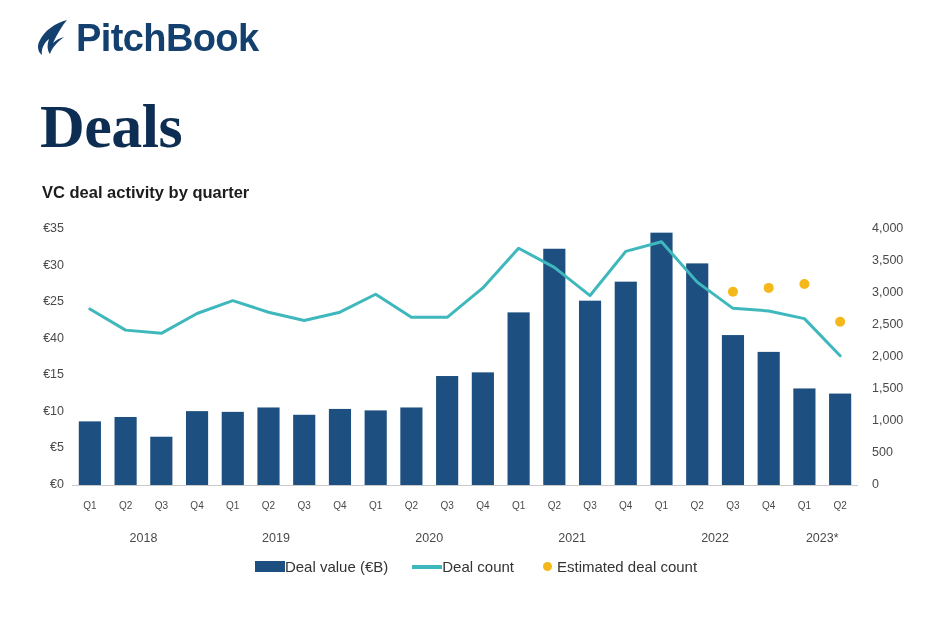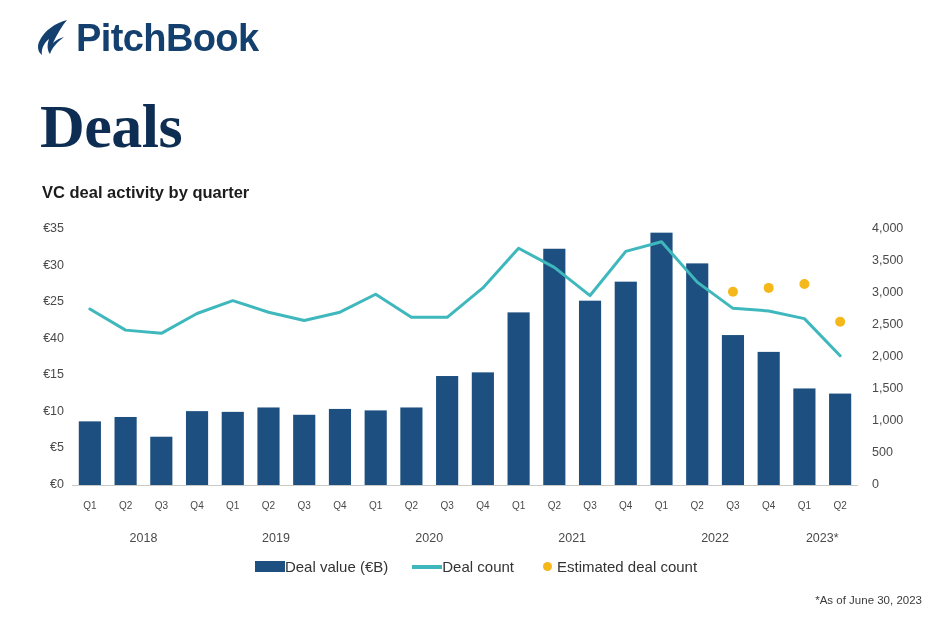--- a/index.html
+++ b/index.html
@@ -240,14 +240,13 @@
     <span class="swatch-line"></span>
     <span>Deal count</span>
   </div>
   <div class="legend-item">
     <span class="swatch-dot"></span>
     <span>Estimated deal count</span>
   </div>
 </div>
 
 <div class="footnotes">
-  <div>*As of June 30, 2023</div>
 </div>
 
 </body></html>

